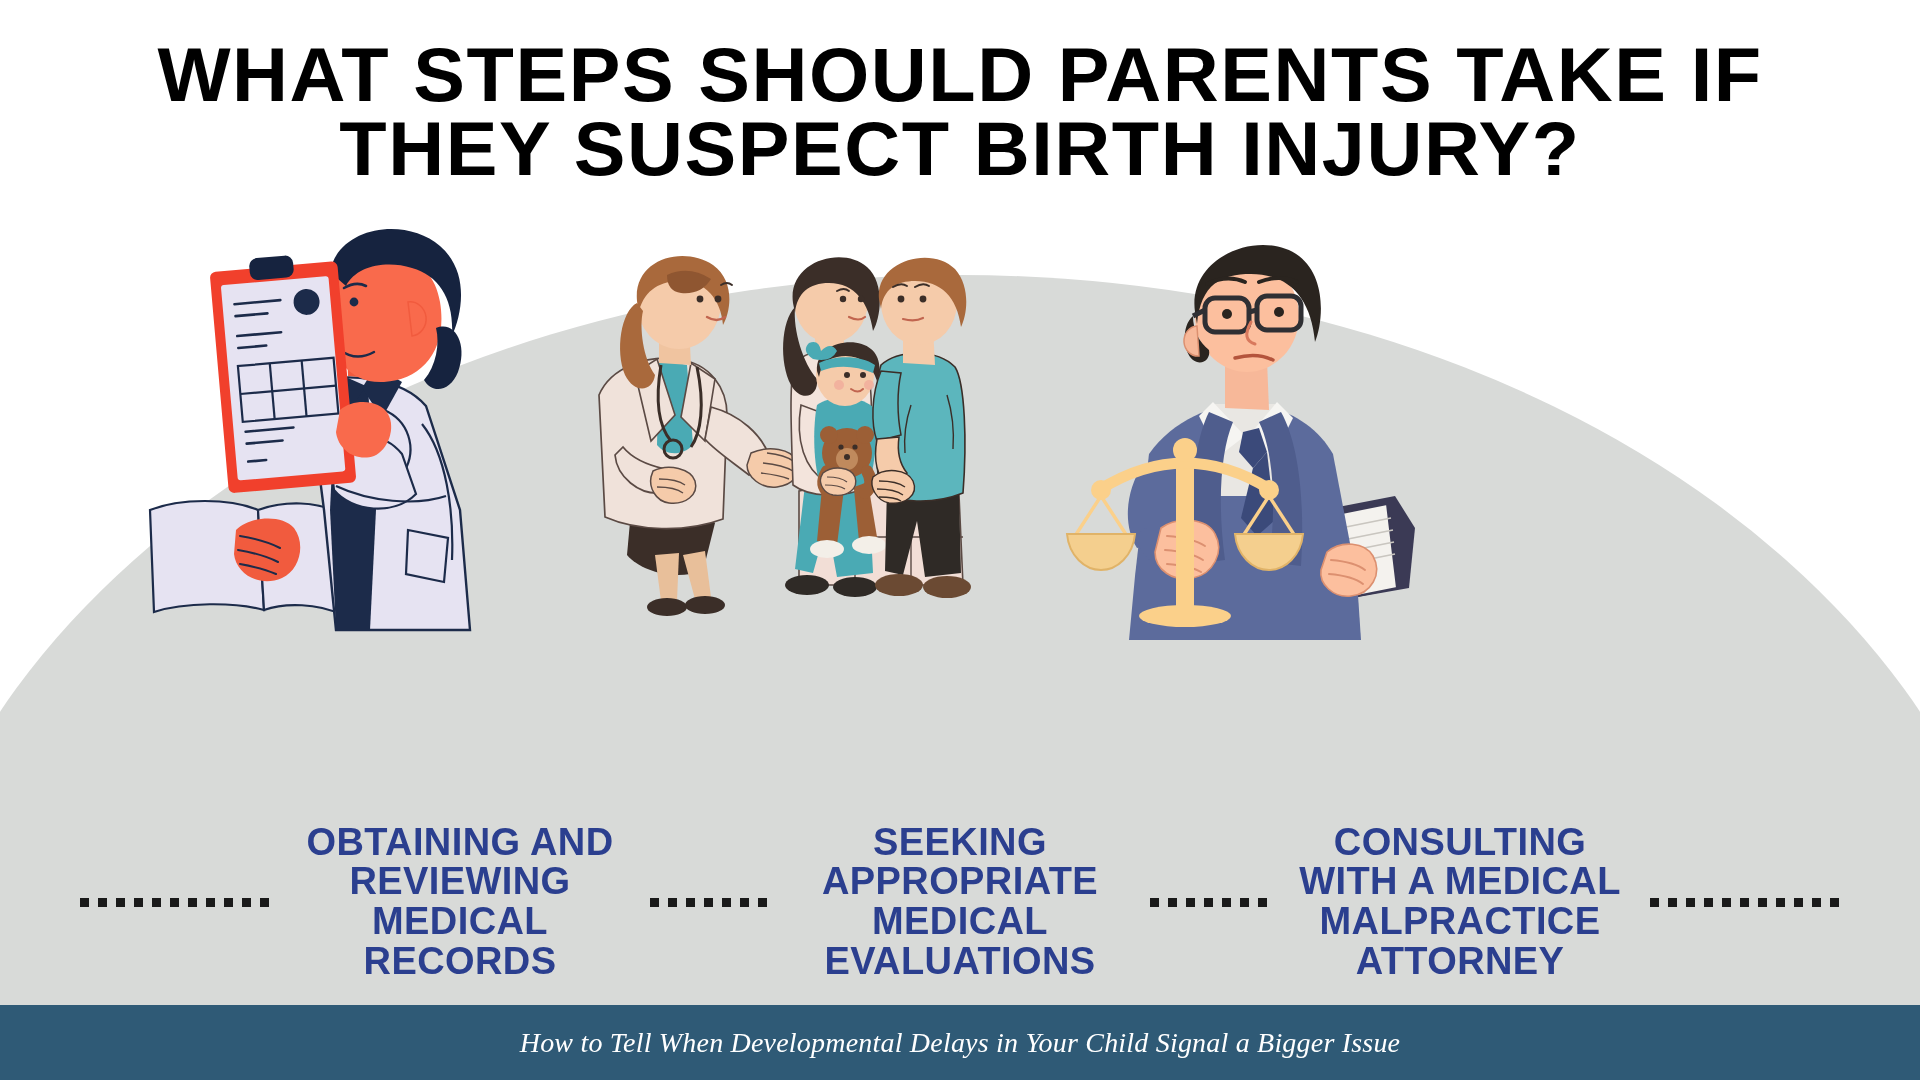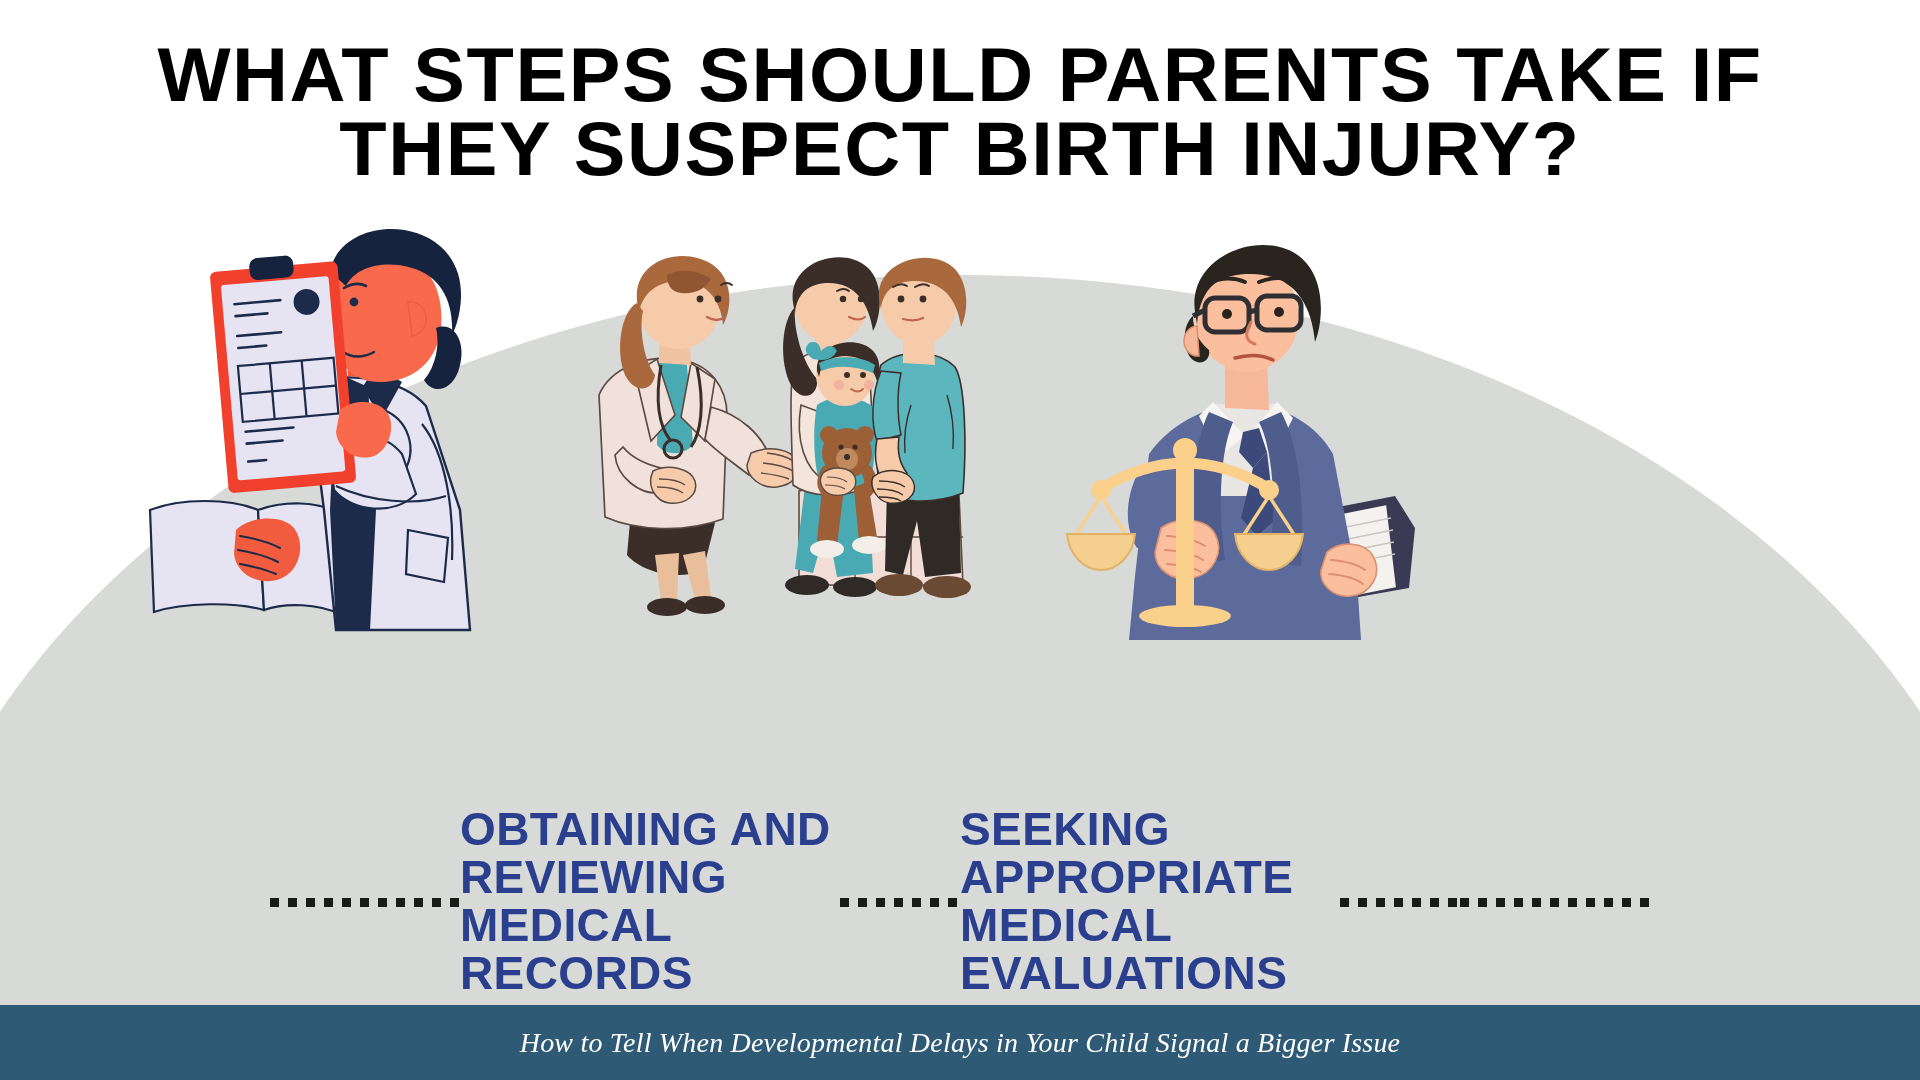--- a/index.html
+++ b/index.html
@@ -60,24 +60,24 @@
   
   .steps {
     position:absolute;
     left:0; bottom:78px; width:1920px; height:200px;
     display:flex; align-items:center; justify-content:center;
     z-index:5;
   }
   .step-label {
     color:#2b3f8f;
     font-weight:bold;
-    font-size:46px;
+    font-size:38px;
     line-height:1.04;
     letter-spacing:0.4px;
-    text-align:left;
+    text-align:center;
     white-space:pre-line;
     width:380px;
     text-transform:uppercase;
   }
   .dots {
     width:120px; height:9px;
     flex:0 0 auto;
     background-image:repeating-linear-gradient(to right,#1a1a1a 0px,#1a1a1a 9px,transparent 9px,transparent 18px);
   }
   .dots.edge { width:190px; }
@@ -406,18 +406,22 @@
   <div class="step-label">OBTAINING AND
 REVIEWING
 MEDICAL
 RECORDS</div>
   <div class="dots"></div>
   <div class="step-label">SEEKING
 APPROPRIATE
 MEDICAL
 EVALUATIONS</div>
   <div class="dots"></div>
+  <div class="step-label">CONSULTING
+WITH A MEDICAL
+MALPRACTICE
+ATTORNEY</div>
   <div class="dots edge edge-right"></div>
 </div>
 
 <div class="banner">
   <span class="banner-text">How to Tell When Developmental Delays in Your Child Signal a Bigger Issue</span>
 </div>
 
 </body></html>

